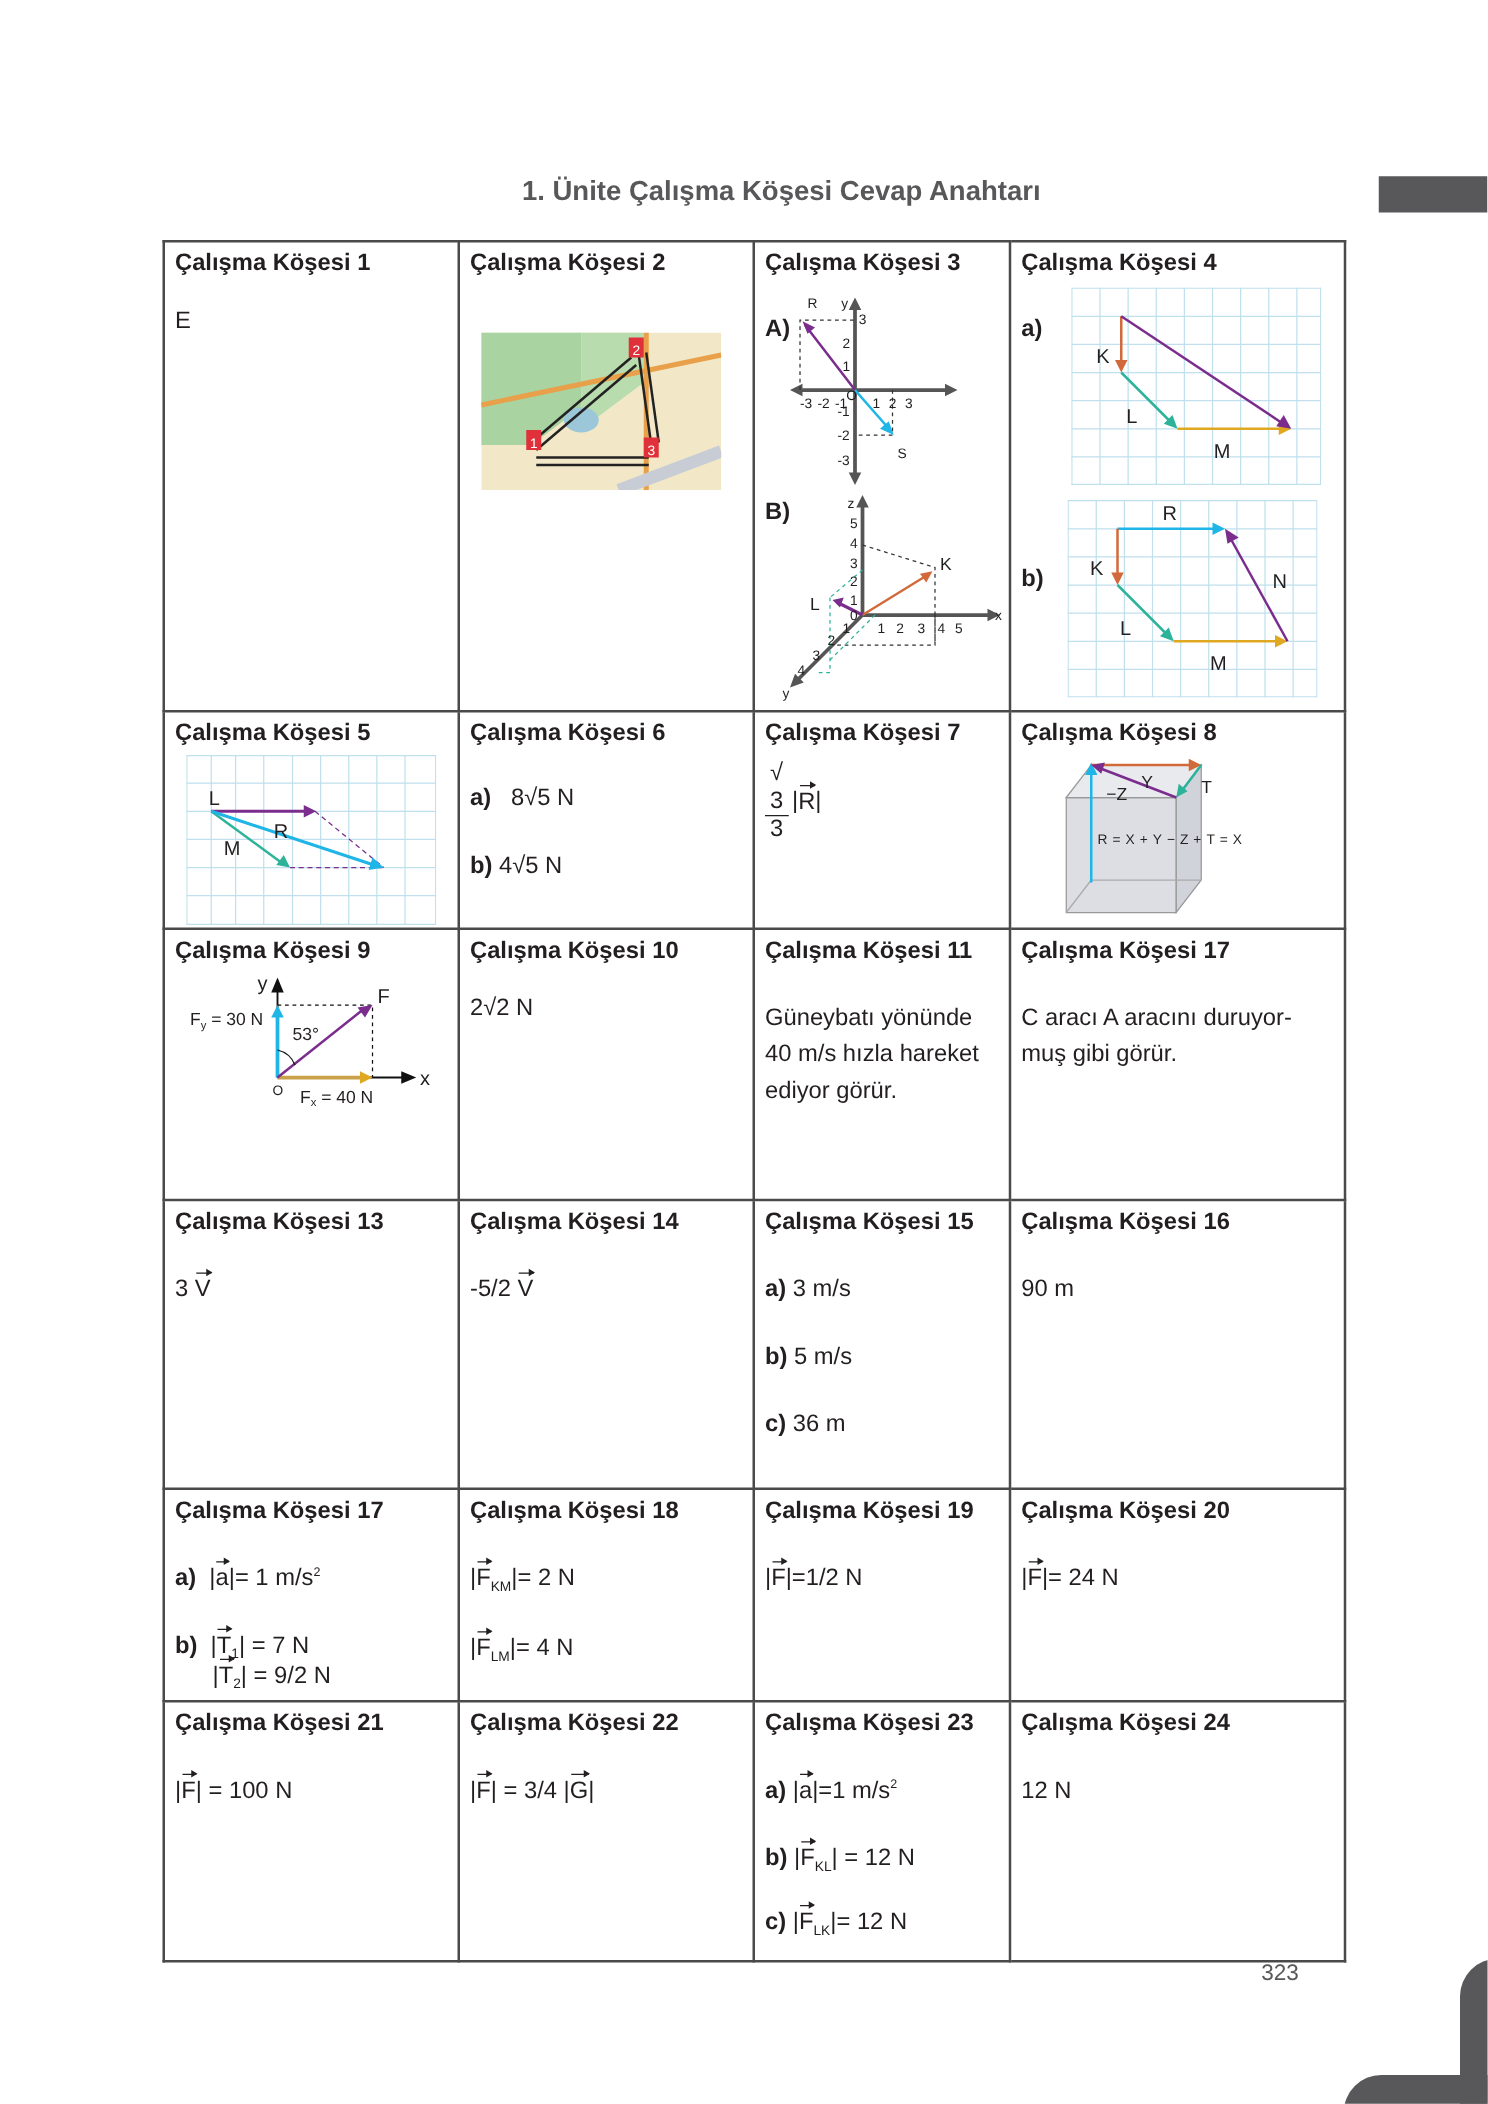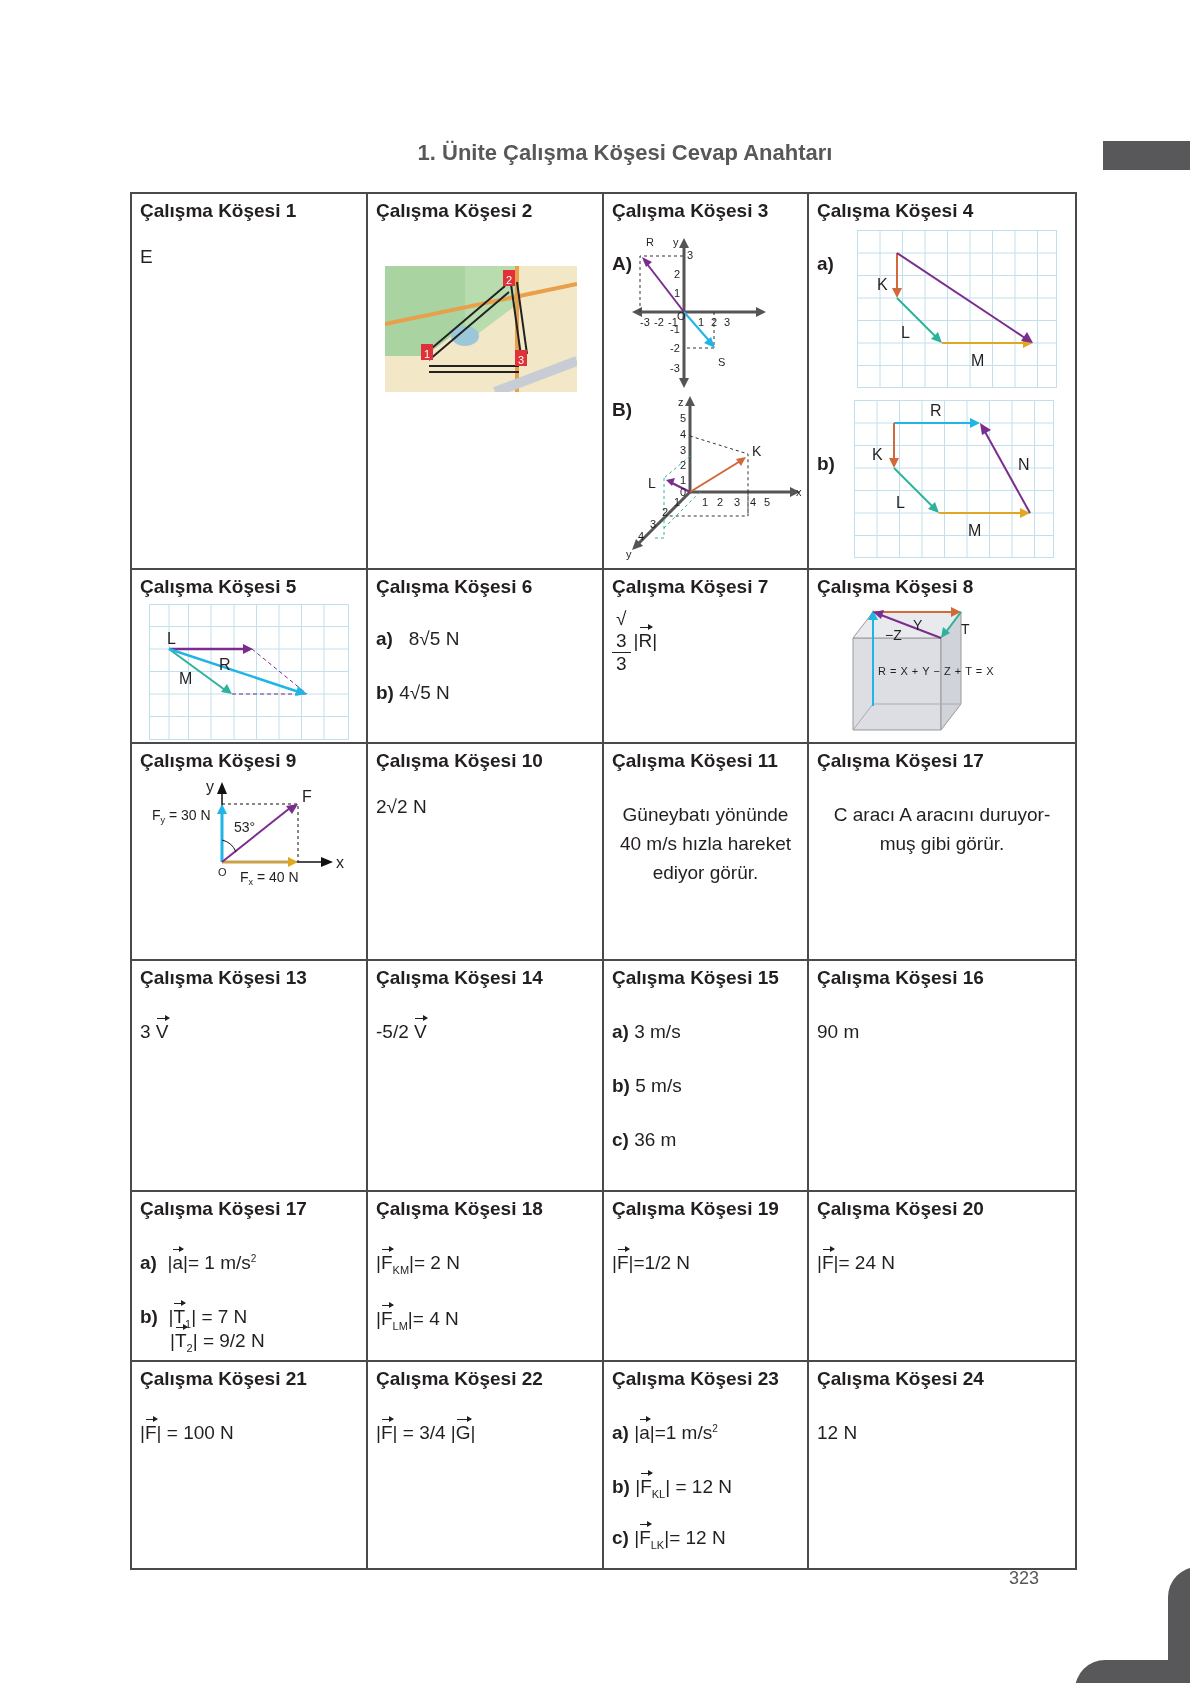--- a/index.html
+++ b/index.html
@@ -19,21 +19,21 @@
   svg text{font-family:"Liberation Sans",sans-serif;}
   .abs{position:absolute;}
   .vec{position:relative;display:inline-block;}
   .vec::before{content:"";position:absolute;left:1px;right:0;top:-3px;height:1px;background:#231f20;}
   .vec::after{content:"";position:absolute;right:-1px;top:-6px;border-left:5px solid #231f20;border-top:3px solid transparent;border-bottom:3px solid transparent;}
   sub{font-size:11px;}
   sup{font-size:10px;}
   .frac{display:inline-block;text-align:center;vertical-align:middle;margin-right:3px;}
   .frac span{display:block;}
   .frac .num{border-bottom:1px solid #231f20;padding:0 4px;}
-  .multiline{line-height:29px;text-align:center;}
+  .multiline{line-height:29px;}
 </style>
 </head>
 <body>
 
 <div class="page-title">1. Ünite Çalışma Köşesi Cevap Anahtarı</div>
 <div class="tab-top"></div>
 <div class="corner-v"></div>
 <div class="corner-h"></div>
 <div class="page-num">323</div>
 

